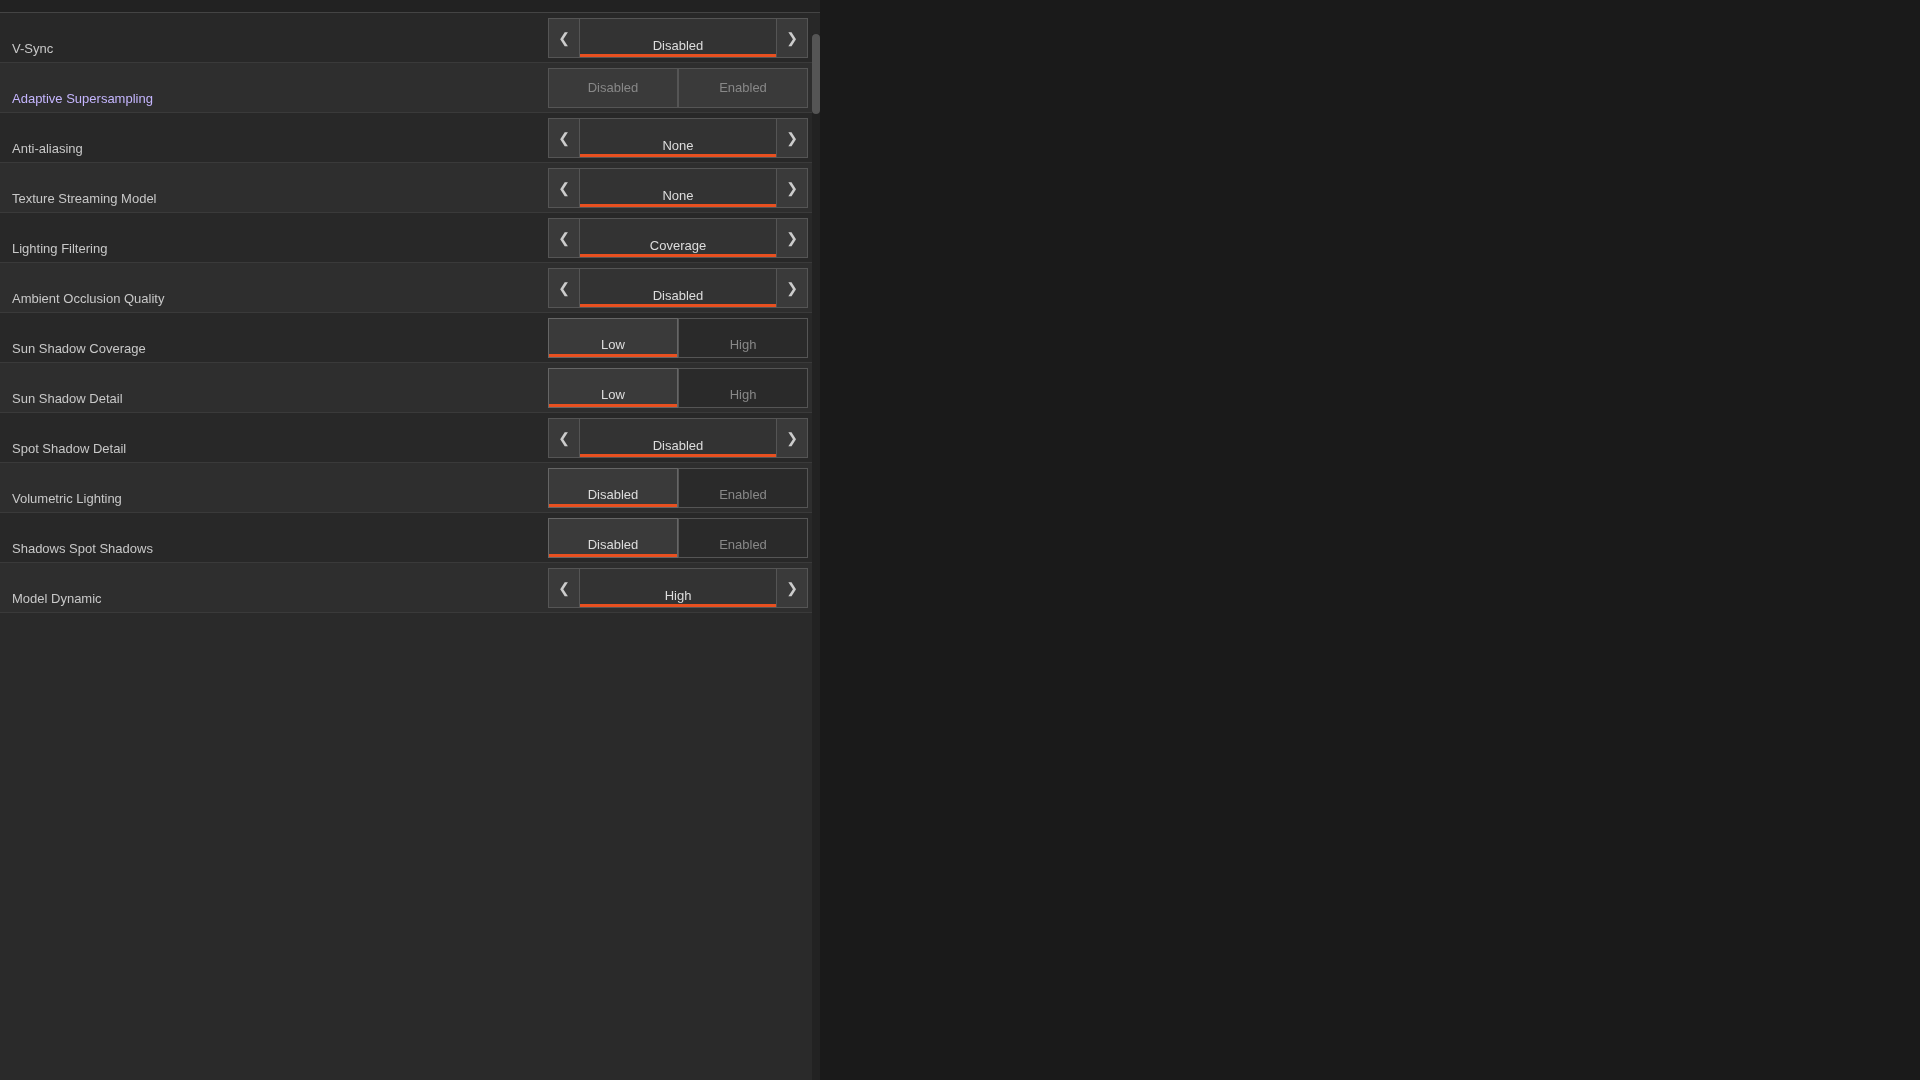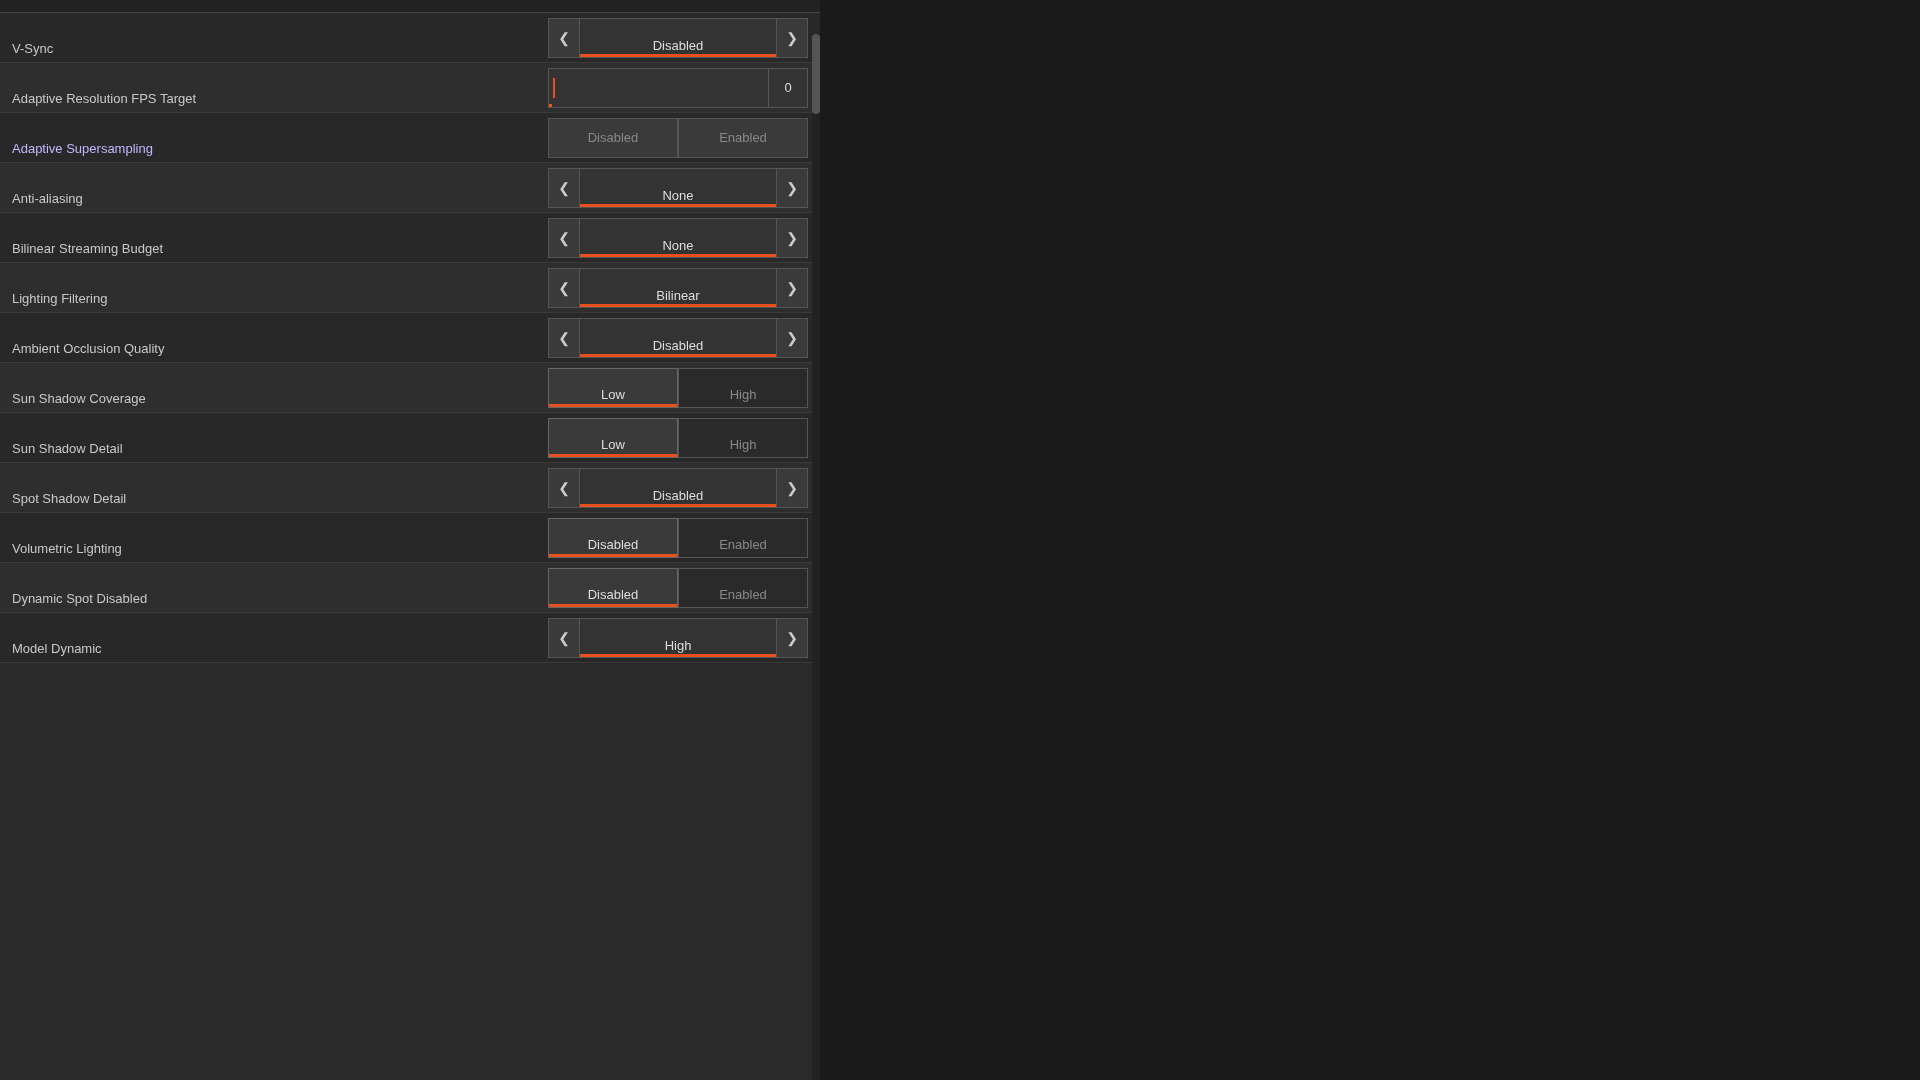--- a/index.html
+++ b/index.html
@@ -267,64 +267,54 @@
         <div class="arrow-control">
           <div class="arrow-btn">❮</div>
           <div class="arrow-value">
             <span class="arrow-value-text">Disabled</span>
             <div class="arrow-value-bar"></div>
           </div>
           <div class="arrow-btn">❯</div>
         </div>
       </div>
       <div class="setting-row">
-        <span class="setting-label">Adaptive Resolution FPS Target</span>
-        <div class="fps-control">
-          <div class="fps-slider-container">
-            <div class="fps-input-cursor"></div>
-            <div class="fps-slider-bar"></div>
-          </div>
-          <div class="fps-value">0</div>
-        </div>
-      </div>
-      <div class="setting-row">
         <span class="setting-label dimmed">Adaptive Supersampling</span>
         <div class="ss-control">
           <div class="ss-btn">Disabled</div>
           <div class="ss-btn">Enabled</div>
         </div>
       </div>
       <div class="setting-row">
         <span class="setting-label">Anti-aliasing</span>
         <div class="arrow-control">
           <div class="arrow-btn">❮</div>
           <div class="arrow-value">
             <span class="arrow-value-text">None</span>
             <div class="arrow-value-bar"></div>
           </div>
           <div class="arrow-btn">❯</div>
         </div>
       </div>
       <div class="setting-row">
-        <span class="setting-label">Bilinear Streaming Budget</span>
+        <span class="setting-label">Texture Streaming Model</span>
         <div class="arrow-control">
           <div class="arrow-btn">❮</div>
           <div class="arrow-value">
             <span class="arrow-value-text">None</span>
             <div class="arrow-value-bar"></div>
           </div>
           <div class="arrow-btn">❯</div>
         </div>
       </div>
       <div class="setting-row">
         <span class="setting-label">Lighting Filtering</span>
         <div class="arrow-control">
           <div class="arrow-btn">❮</div>
           <div class="arrow-value">
-            <span class="arrow-value-text">Bilinear</span>
+            <span class="arrow-value-text">Coverage</span>
             <div class="arrow-value-bar"></div>
           </div>
           <div class="arrow-btn">❯</div>
         </div>
       </div>
       <div class="setting-row">
         <span class="setting-label">Ambient Occlusion Quality</span>
         <div class="arrow-control">
           <div class="arrow-btn">❮</div>
           <div class="arrow-value">
@@ -360,21 +350,21 @@
         </div>
       </div>
       <div class="setting-row">
         <span class="setting-label">Volumetric Lighting</span>
         <div class="toggle-control">
           <div class="toggle-btn active">Disabled</div>
           <div class="toggle-btn">Enabled</div>
         </div>
       </div>
       <div class="setting-row">
-        <span class="setting-label">Dynamic Spot Disabled</span>
+        <span class="setting-label">Shadows Spot Shadows</span>
         <div class="toggle-control">
           <div class="toggle-btn active">Disabled</div>
           <div class="toggle-btn">Enabled</div>
         </div>
       </div>
       <div class="setting-row">
         <span class="setting-label">Model Dynamic</span>
         <div class="arrow-control">
           <div class="arrow-btn">❮</div>
           <div class="arrow-value">

